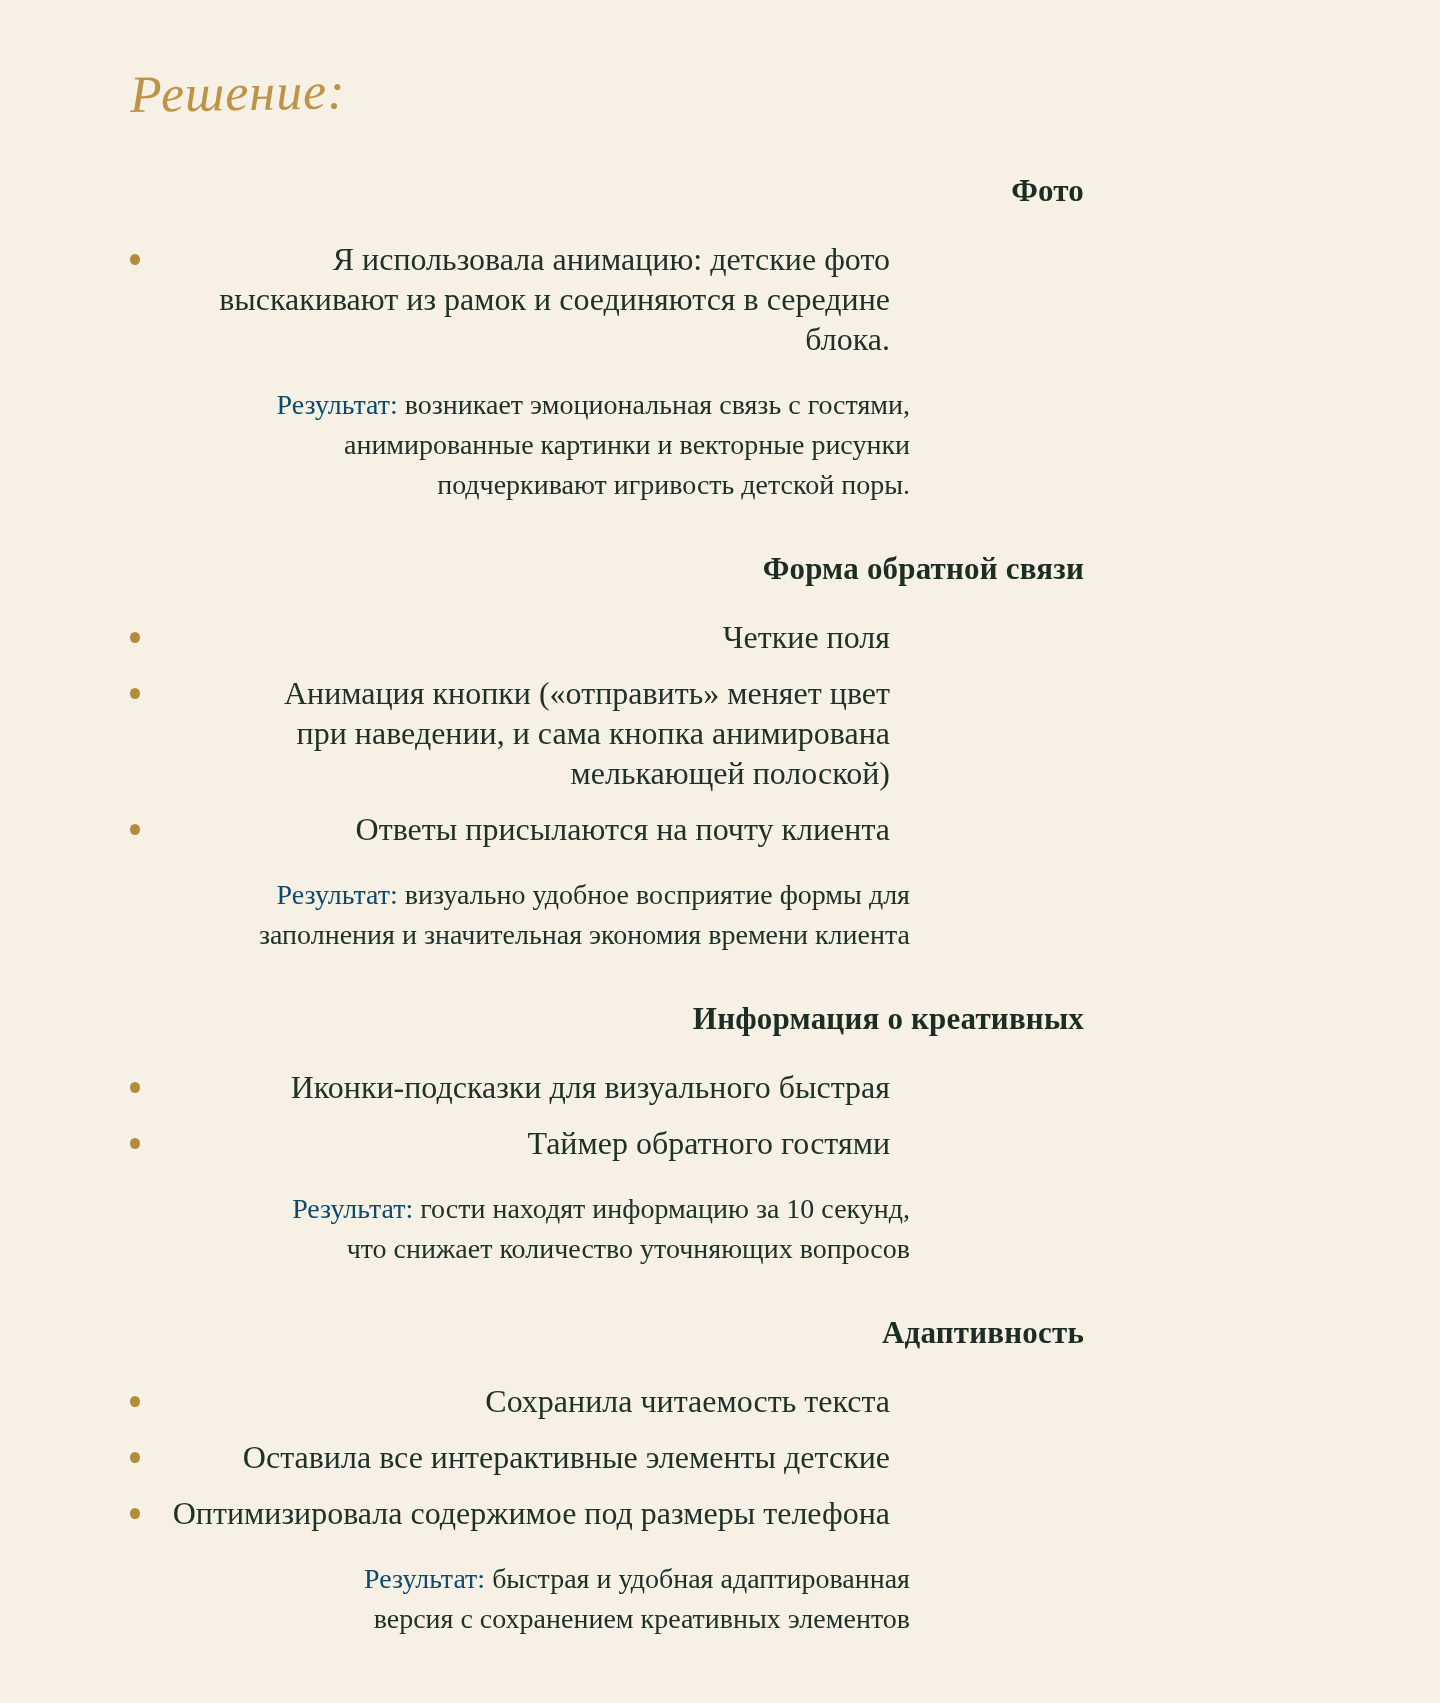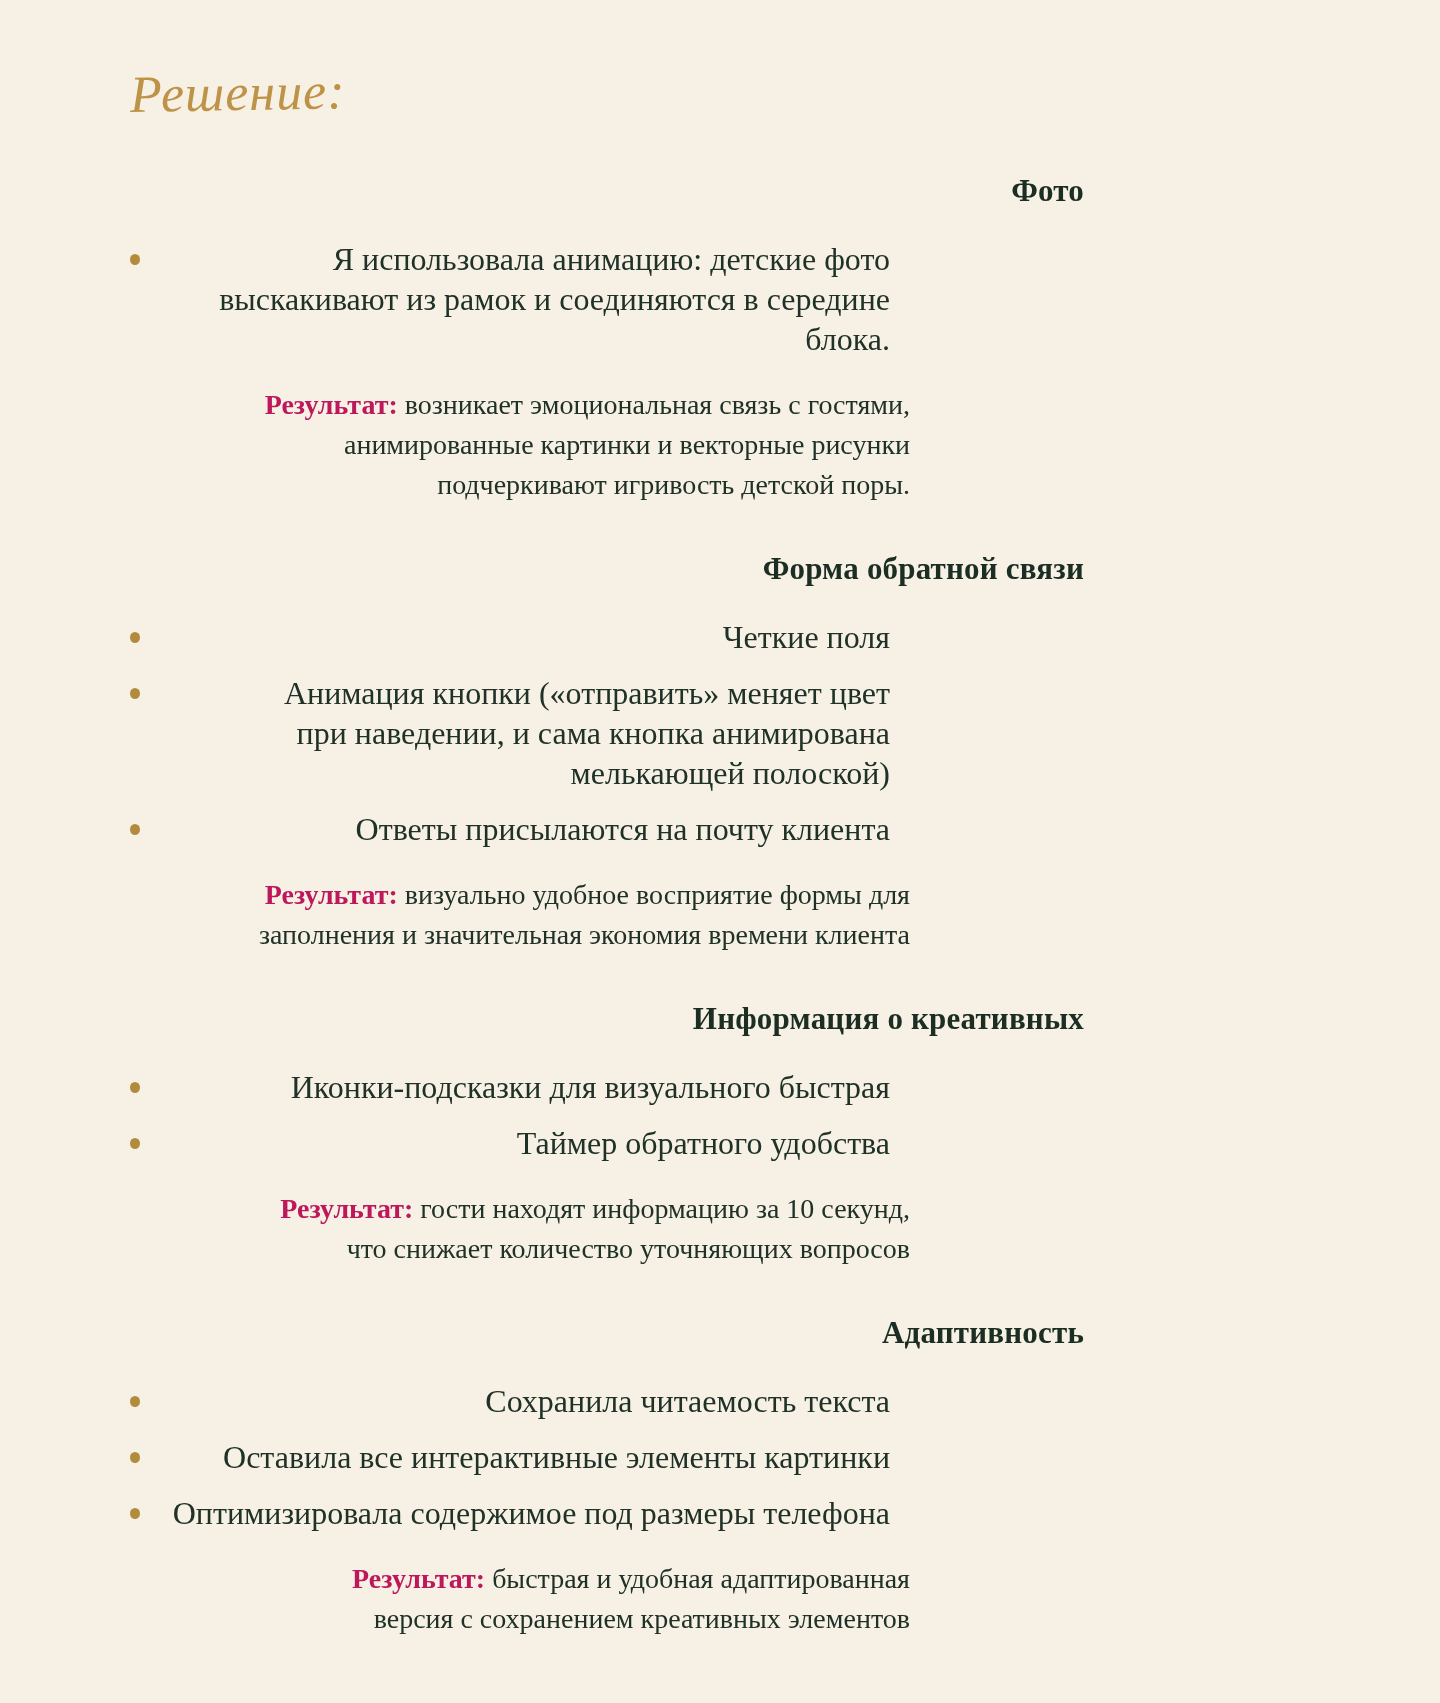--- a/index.html
+++ b/index.html
@@ -66,22 +66,22 @@
     background: #b28b3c;
   }
   .pre { white-space: pre-line; }
   .result-para {
     font-size: 28px;
     line-height: 40px;
     margin: 26px 0 26px 0;
     max-width: 780px;
   }
   .result-label {
-    font-weight: 700;
-    color: #be185d;
+    font-weight: 400;
+    color: #0c4a6e;
   }
 </style>
 </head>
 <body>
 
 <div class="page">
 
   <h1 class="script-title">Решение:</h1>
 
   <section class="section">
@@ -105,30 +105,30 @@
       <li class="bullet-item"><span class="bullet-dot"></span><span class="pre">Ответы присылаются на почту клиента</span></li>
     </ul>
     <p class="result-para"><span class="result-label">Результат:</span> <span class="pre">визуально удобное восприятие формы для
 заполнения и значительная экономия времени клиента</span></p>
   </section>
 
   <section class="section">
     <h2 class="section-heading">Информация о креативных</h2>
     <ul class="bullet-list">
       <li class="bullet-item"><span class="bullet-dot"></span><span class="pre">Иконки-подсказки для визуального быстрая</span></li>
-      <li class="bullet-item"><span class="bullet-dot"></span><span class="pre">Таймер обратного удобства</span></li>
+      <li class="bullet-item"><span class="bullet-dot"></span><span class="pre">Таймер обратного гостями</span></li>
     </ul>
     <p class="result-para"><span class="result-label">Результат:</span> <span class="pre">гости находят информацию за 10 секунд,
 что снижает количество уточняющих вопросов</span></p>
   </section>
 
   <section class="section">
     <h2 class="section-heading">Адаптивность</h2>
     <ul class="bullet-list">
       <li class="bullet-item"><span class="bullet-dot"></span><span class="pre">Сохранила читаемость текста</span></li>
-      <li class="bullet-item"><span class="bullet-dot"></span><span class="pre">Оставила все интерактивные элементы картинки</span></li>
+      <li class="bullet-item"><span class="bullet-dot"></span><span class="pre">Оставила все интерактивные элементы детские</span></li>
       <li class="bullet-item"><span class="bullet-dot"></span><span class="pre">Оптимизировала содержимое под размеры телефона</span></li>
     </ul>
     <p class="result-para"><span class="result-label">Результат:</span> <span class="pre">быстрая и удобная адаптированная
 версия с сохранением креативных элементов</span></p>
   </section>
 
 </div>
 
 </body></html>

